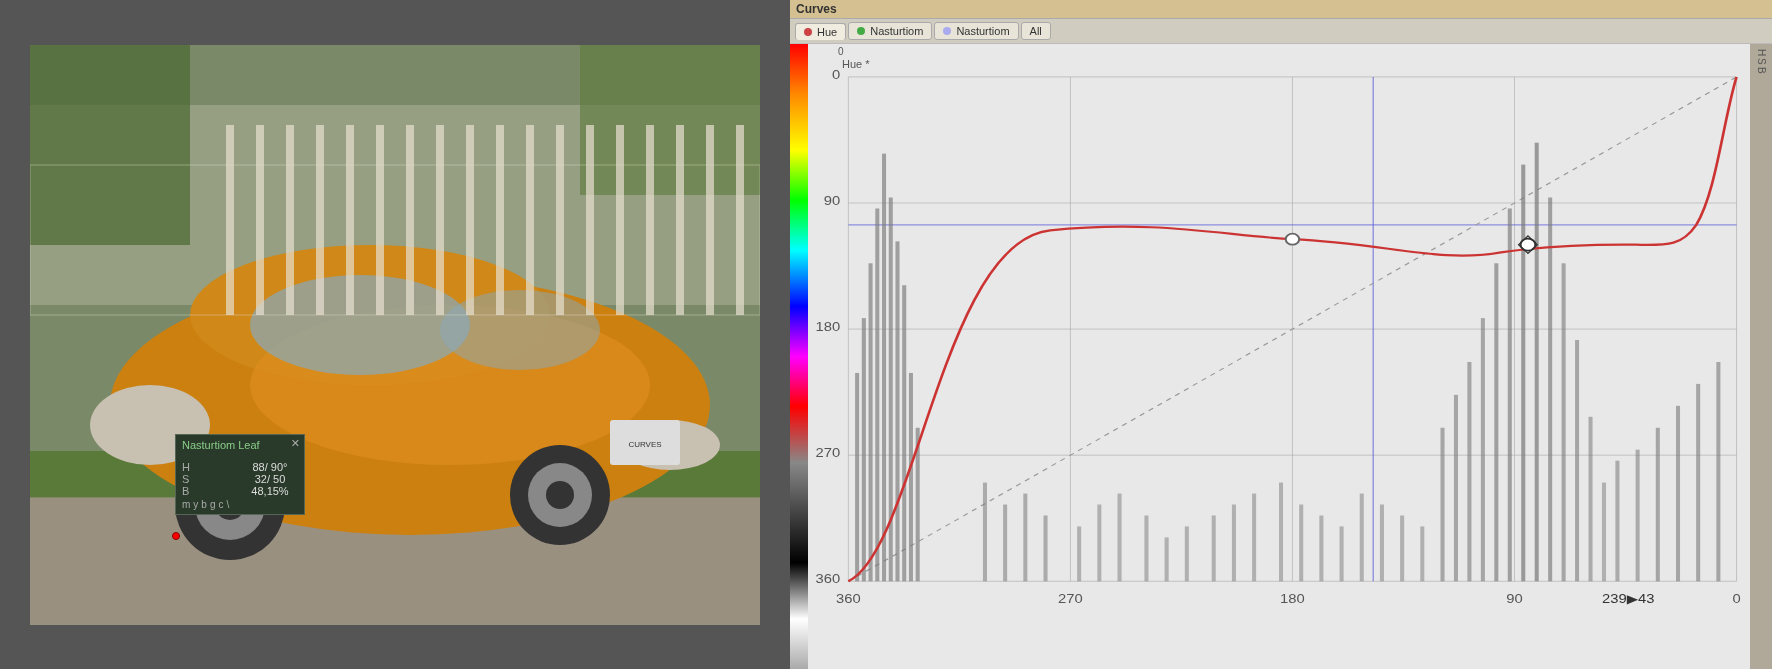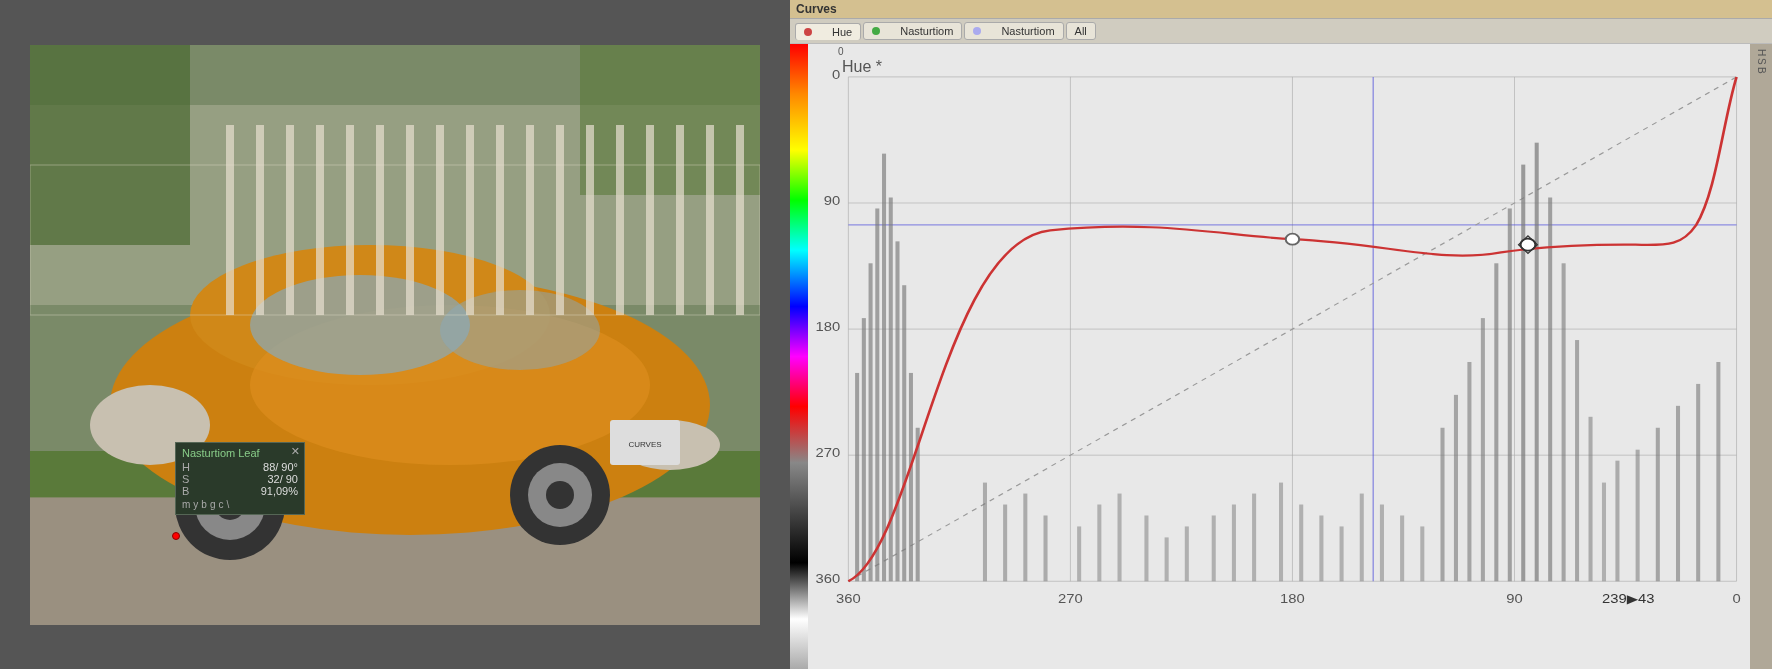--- a/index.html
+++ b/index.html
@@ -59,37 +59,37 @@
       border: 1px solid #556655;
       padding: 4px 6px;
       color: #ccc;
       font-size: 11px;
       z-index: 10;
       min-width: 130px;
     }
     #color-picker .cp-title {
       color: #88cc88;
       font-size: 11px;
-      margin-bottom: 2px;
+      margin-bottom: 10px;
     }
     #color-picker .cp-close {
       position: absolute;
       top: 2px;
       right: 4px;
       color: #aaa;
       cursor: pointer;
       font-size: 11px;
     }
     #color-picker .cp-grid {
       display: grid;
       grid-template-columns: 1fr 1fr;
       column-gap: 4px;
     }
     .cp-label { color: #aaa; }
-    .cp-val { color: #ddd; text-align: right; }
+    .cp-val { color: #ddd; text-align: center; }
     .cp-letters {
       display: flex;
       gap: 3px;
       margin-top: 2px;
       color: #aaa;
       font-size: 10px;
     }
 
     
     .crosshair {
@@ -151,21 +151,21 @@
       padding: 3px 5px;
       display: flex;
       gap: 2px;
       align-items: center;
       border-bottom: 1px solid #bbb;
     }
 
     .tab-btn {
       display: flex;
       align-items: center;
-      gap: 20px;
+      gap: 5px;
       padding: 2px 8px;
       background: #e8e4d8;
       border: 1px solid #aaa;
       border-radius: 3px;
       cursor: pointer;
       font-size: 11px;
       color: #333;
     }
     .tab-btn.active {
       background: #f0ece0;
@@ -234,21 +234,21 @@
       left: 30px;
       font-size: 10px;
       color: #555;
     }
 
     
     .hue-label {
       position: absolute;
       top: 14px;
       left: 34px;
-      font-size: 16px;
+      font-size: 11px;
       color: #555;
     }
 
     
     #right-side-bar {
       width: 22px;
       background: #b0a898;
       display: flex;
       flex-direction: column;
       align-items: center;
@@ -329,23 +329,23 @@
 
       <div class="red-dot" style="left: 142px; top: 487px;"></div>
 
       <div id="color-picker">
         <div class="cp-close">✕</div>
         <div class="cp-title">Nasturtiom Leaf</div>
         <div class="cp-grid">
           <span class="cp-label">H</span>
           <span class="cp-val">88/ 90°</span>
           <span class="cp-label">S</span>
-          <span class="cp-val">32/ 90</span>
+          <span class="cp-val">32/ 50</span>
           <span class="cp-label">B</span>
-          <span class="cp-val">91,09%</span>
+          <span class="cp-val">48,15%</span>
         </div>
         <div class="cp-letters">
           <span>m</span>
           <span>y</span>
           <span>b</span>
           <span>g</span>
           <span>c</span>
           <span>\</span>
         </div>
       </div>

